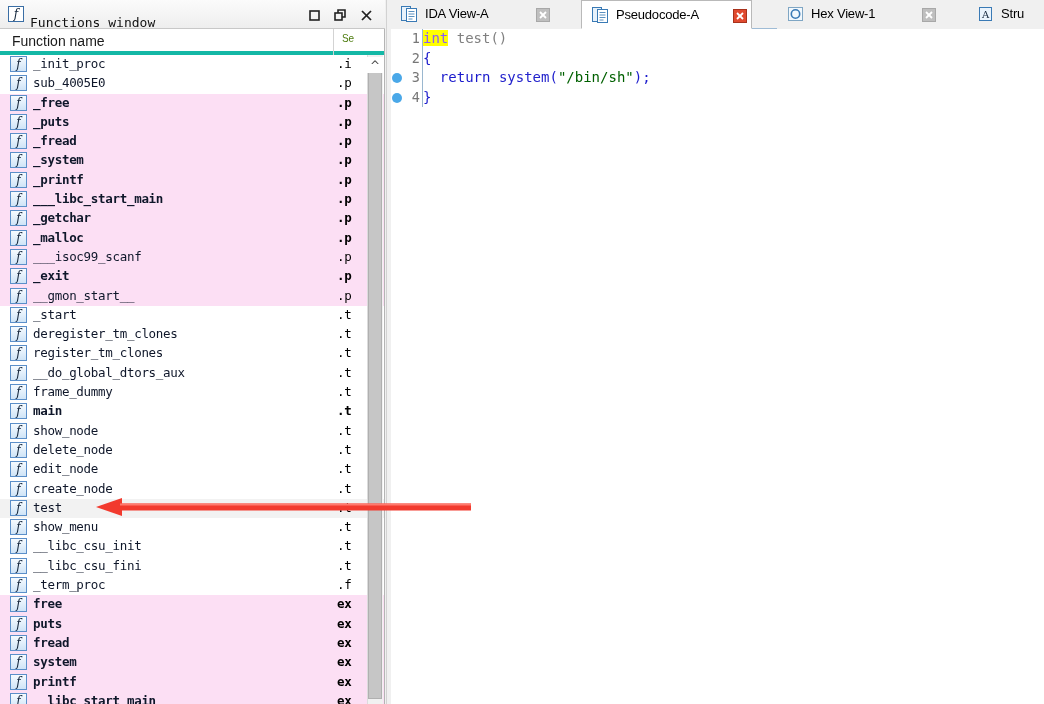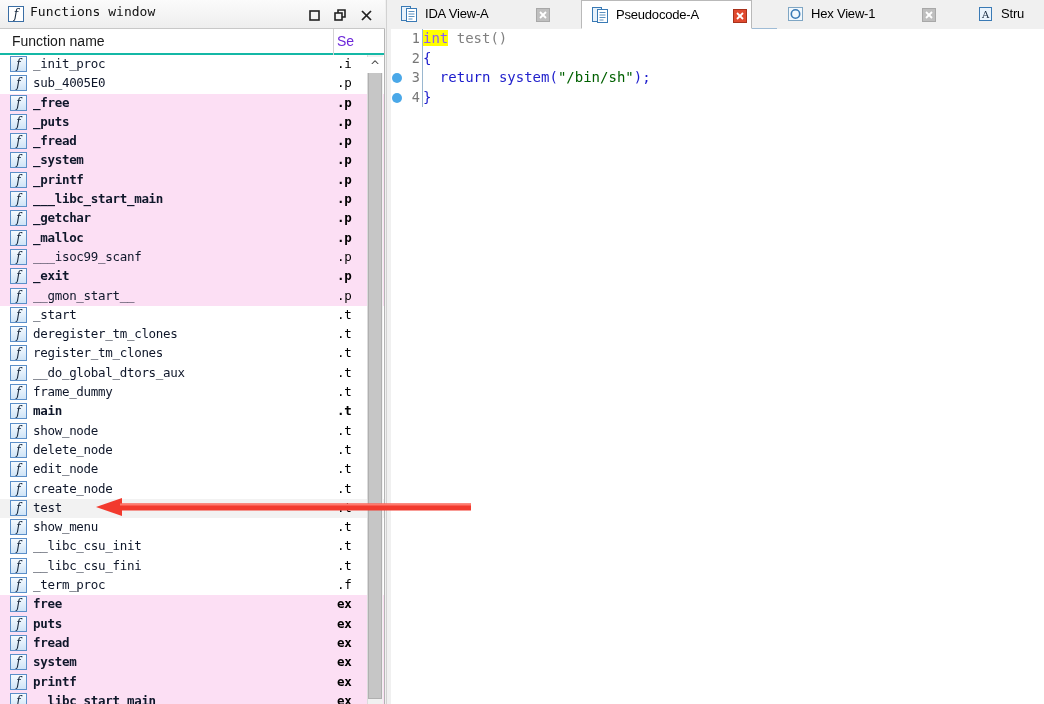--- a/index.html
+++ b/index.html
@@ -25,21 +25,21 @@
     box-sizing:border-box;
   }
   .fw-title-icon{
     position:absolute;left:8px;top:6px;width:16px;height:16px;
     border:1px solid #3a6ea5;background:#ffffff;
     box-sizing:border-box;
     font-family:"DejaVu Serif",serif;font-style:italic;
     font-size:12px;line-height:14px;text-align:center;color:#12243a;
   }
   .fw-title-text{
-    position:absolute;left:30px;top:4px;
+    position:absolute;left:30px;top:15px;
     font-family:"DejaVu Sans Mono",monospace;
     font-size:13px;color:#111111;letter-spacing:0px;
     white-space:nowrap;
   }
   .fw-btn{
     position:absolute;top:8px;width:15px;height:15px;
     cursor:pointer;
   }
   .fw-btn svg{display:block;}
   #fw-max{left:307px;}
@@ -49,31 +49,31 @@
   
   .fw-listarea{
     position:absolute;left:0;top:29px;width:385px;height:675px;
     background:#ffffff;
     border-right:1px solid #b4b4b4;
     box-sizing:border-box;
     overflow:hidden;
   }
   .fw-header{
     position:absolute;left:0;top:0;width:385px;height:26px;
-    background:#ffffff;border-bottom:2px solid #14b8a6;
+    background:#ffffff;border-bottom:4px solid #14b8a6;
     box-sizing:border-box;
   }
   .fw-header .col-name{
     position:absolute;left:12px;top:4px;font-size:14px;color:#1a1a1a;
     font-family:"Liberation Sans",sans-serif;
   }
   .fw-header .col-seg{
-    position:absolute;left:337px;top:4px;font-size:14px;color:#6d28d9;
+    position:absolute;left:337px;top:4px;font-size:10px;color:#4d7c0f;
     font-family:"Liberation Sans",sans-serif;
-    overflow:hidden;width:22px;white-space:nowrap;
+    overflow:hidden;width:22px;white-space:nowrap;text-align:center;
   }
   .fw-header-sep{
     position:absolute;left:333px;top:0;width:1px;height:26px;background:#d3d3d3;
   }
 
   
   #fn-rows{
     position:absolute;left:0;top:26px;width:385px;height:649px;
   }
   .fn-row{

